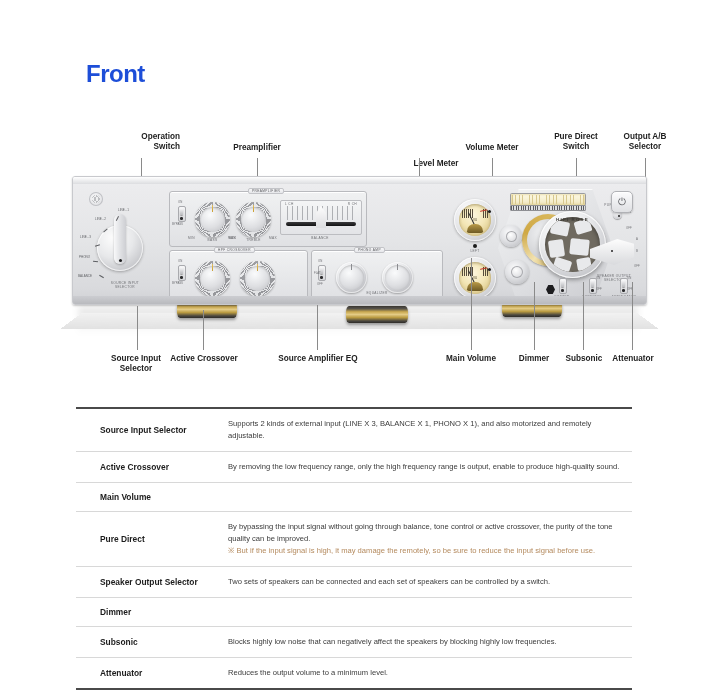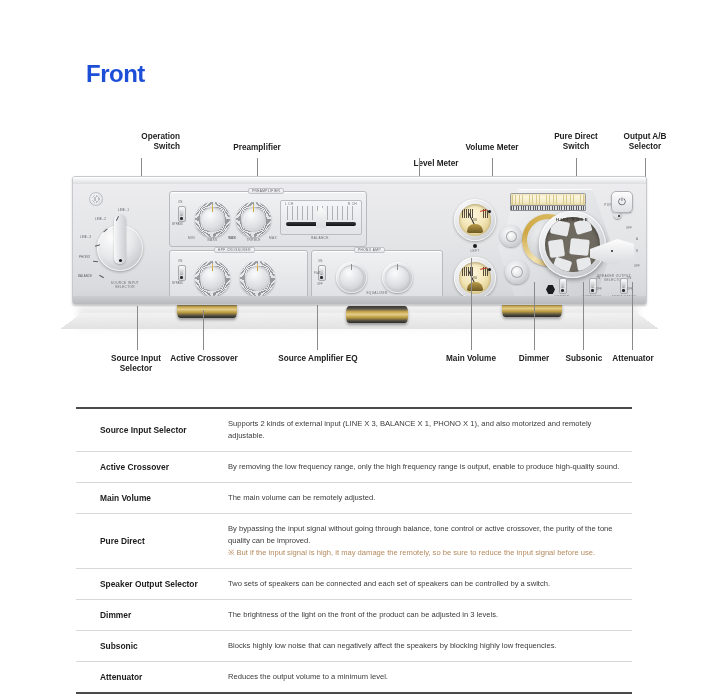--- a/index.html
+++ b/index.html
@@ -589,39 +589,37 @@
     </div>
 
 
     <div class="trow">
       <div class="tkey">Active Crossover</div>
       <div class="tval">By removing the low frequency range, only the high frequency range is output, enable to produce high-quality sound.</div>
     </div>
 
     <div class="trow">
       <div class="tkey">Main Volume</div>
-      <div class="tval">The main volume can be remotely adjusted.</div>
     </div>
 
     <div class="trow">
       <div class="tkey">Pure Direct</div>
       <div class="tval">
         <span>By bypassing the input signal without going through balance, tone control or active crossover, the purity of the tone quality can be improved.</span>
         <span class="warn">※ But if the input signal is high, it may damage the remotely, so be sure to reduce the input signal before use.</span>
       </div>
     </div>
 
     <div class="trow">
       <div class="tkey">Speaker Output Selector</div>
       <div class="tval">Two sets of speakers can be connected and each set of speakers can be controlled by a switch.</div>
     </div>
 
     <div class="trow">
       <div class="tkey">Dimmer</div>
-      <div class="tval">The brightness of the light on the front of the product can be adjusted in 3 levels.</div>
     </div>
 
     <div class="trow">
       <div class="tkey">Subsonic</div>
       <div class="tval">Blocks highly low noise that can negatively affect the speakers by blocking highly low frequencies.</div>
     </div>
 
     <div class="trow">
       <div class="tkey">Attenuator</div>
       <div class="tval">Reduces the output volume to a minimum level.</div>

